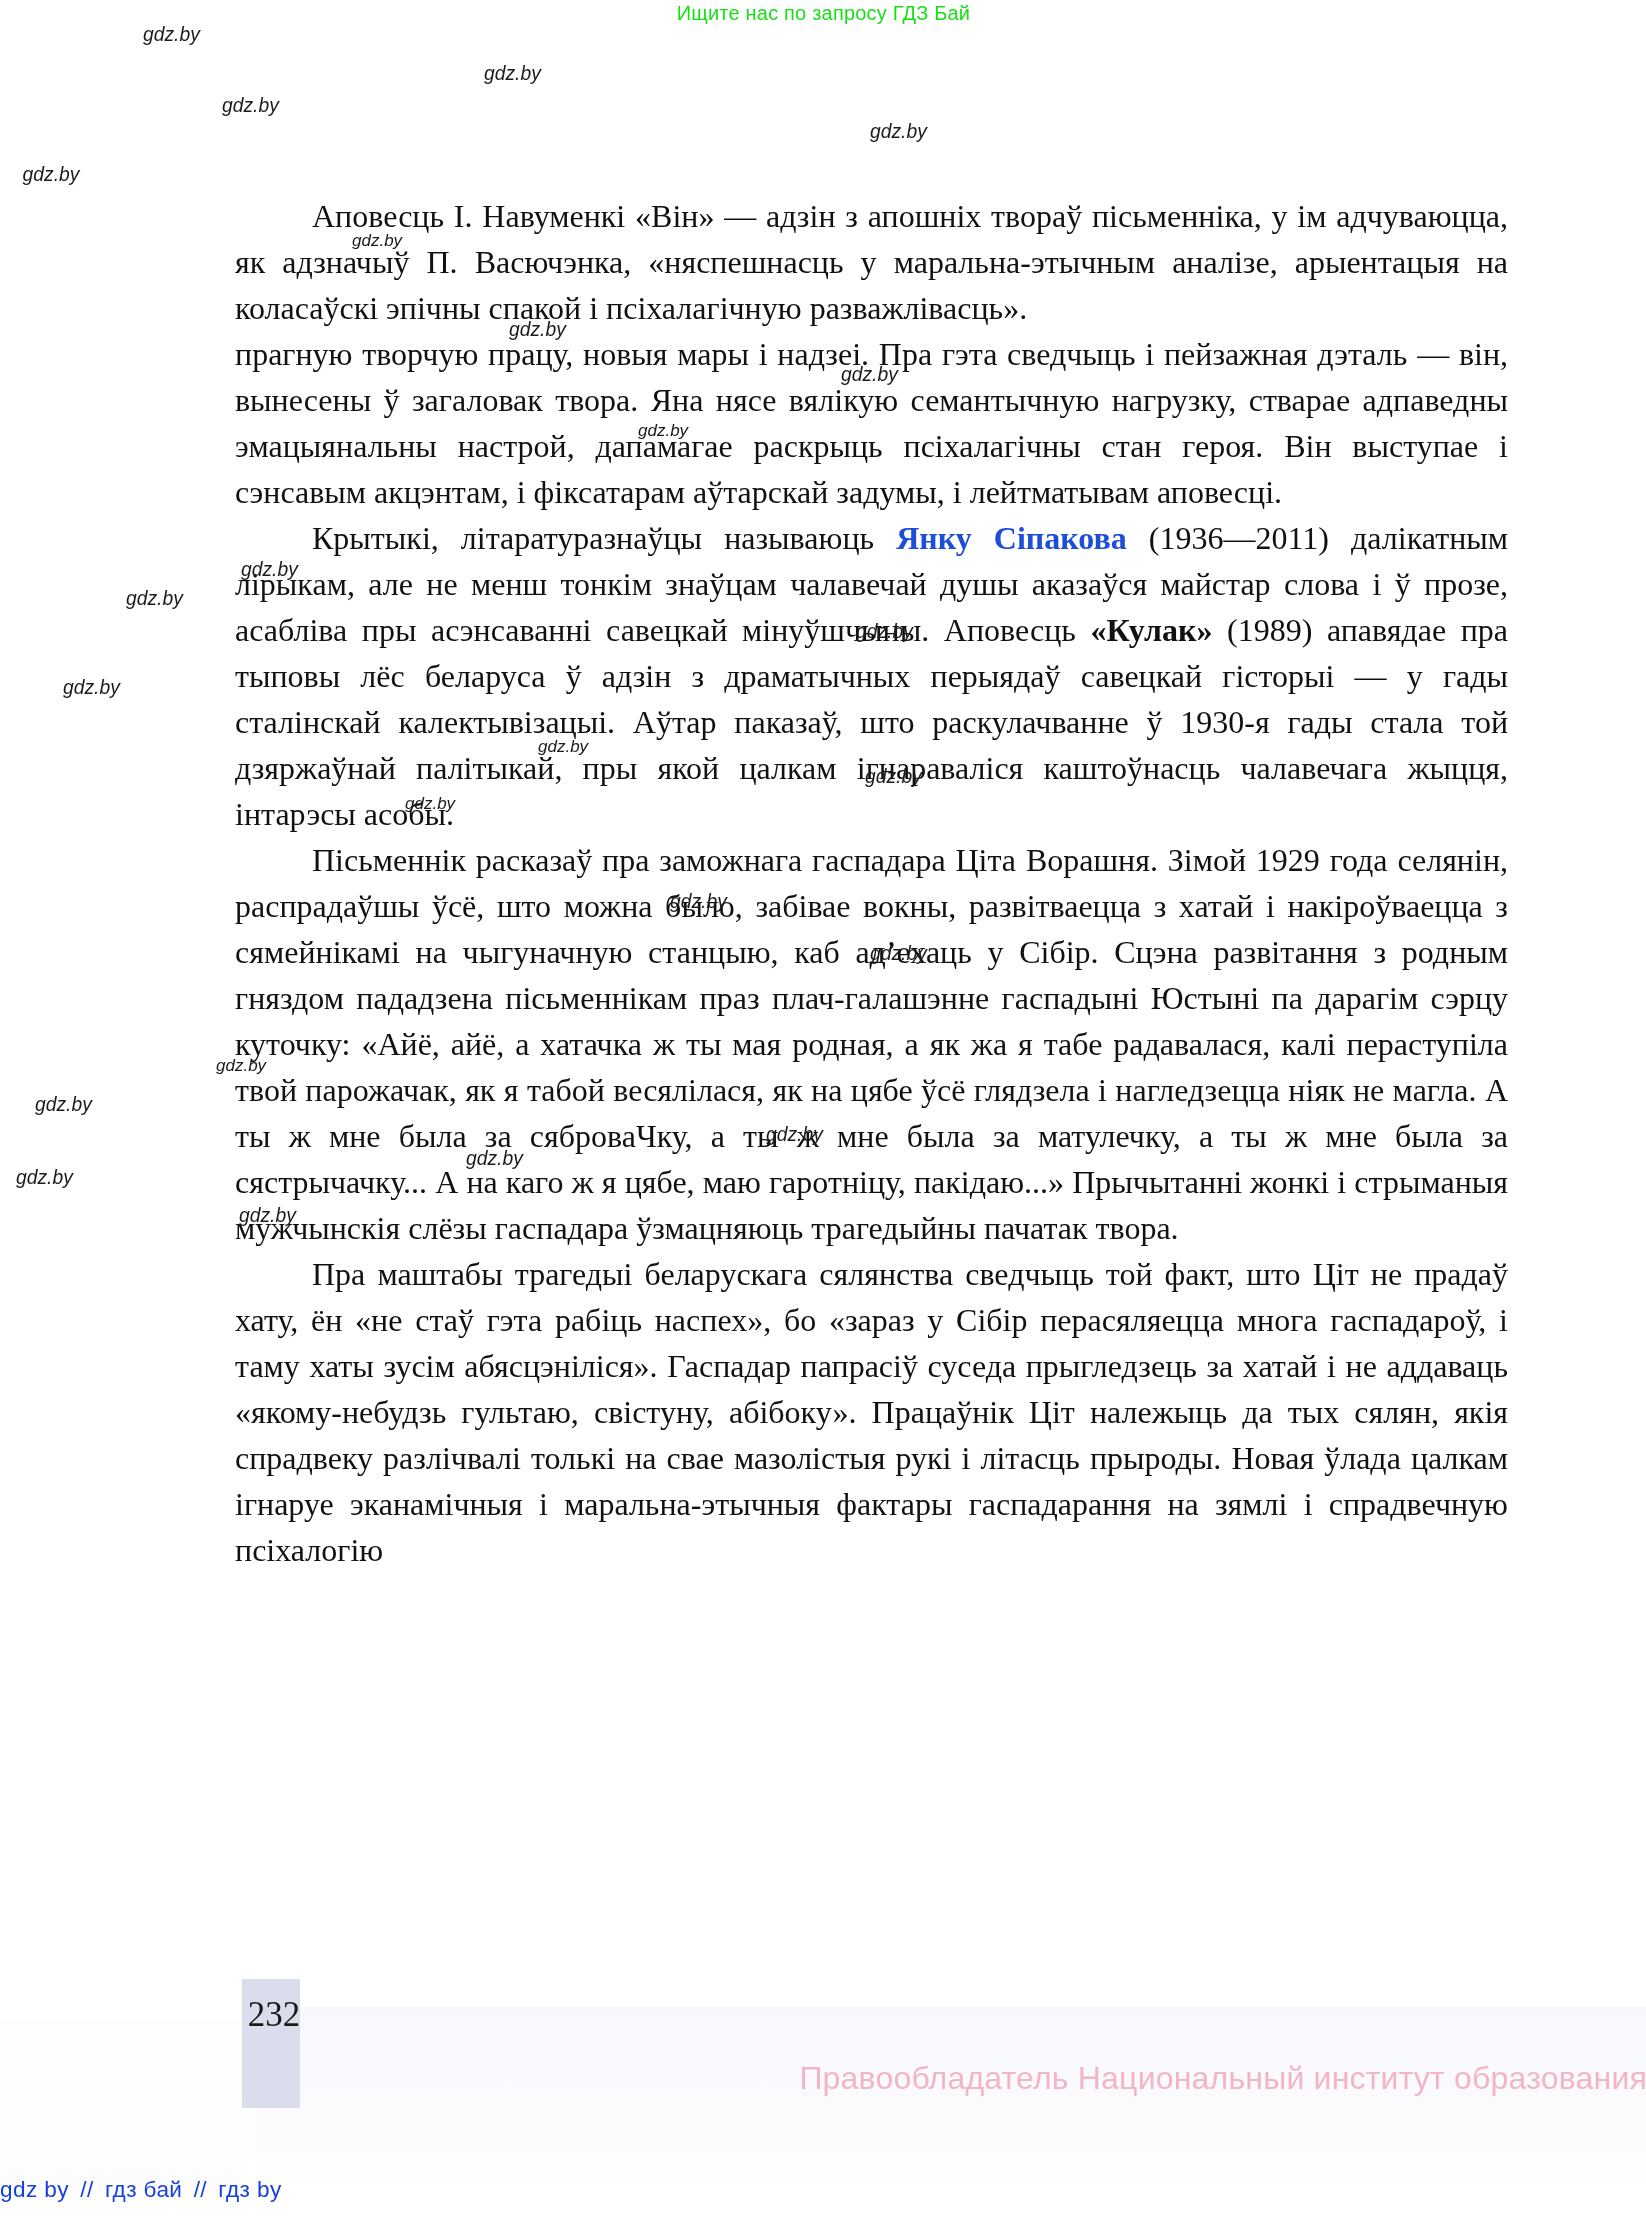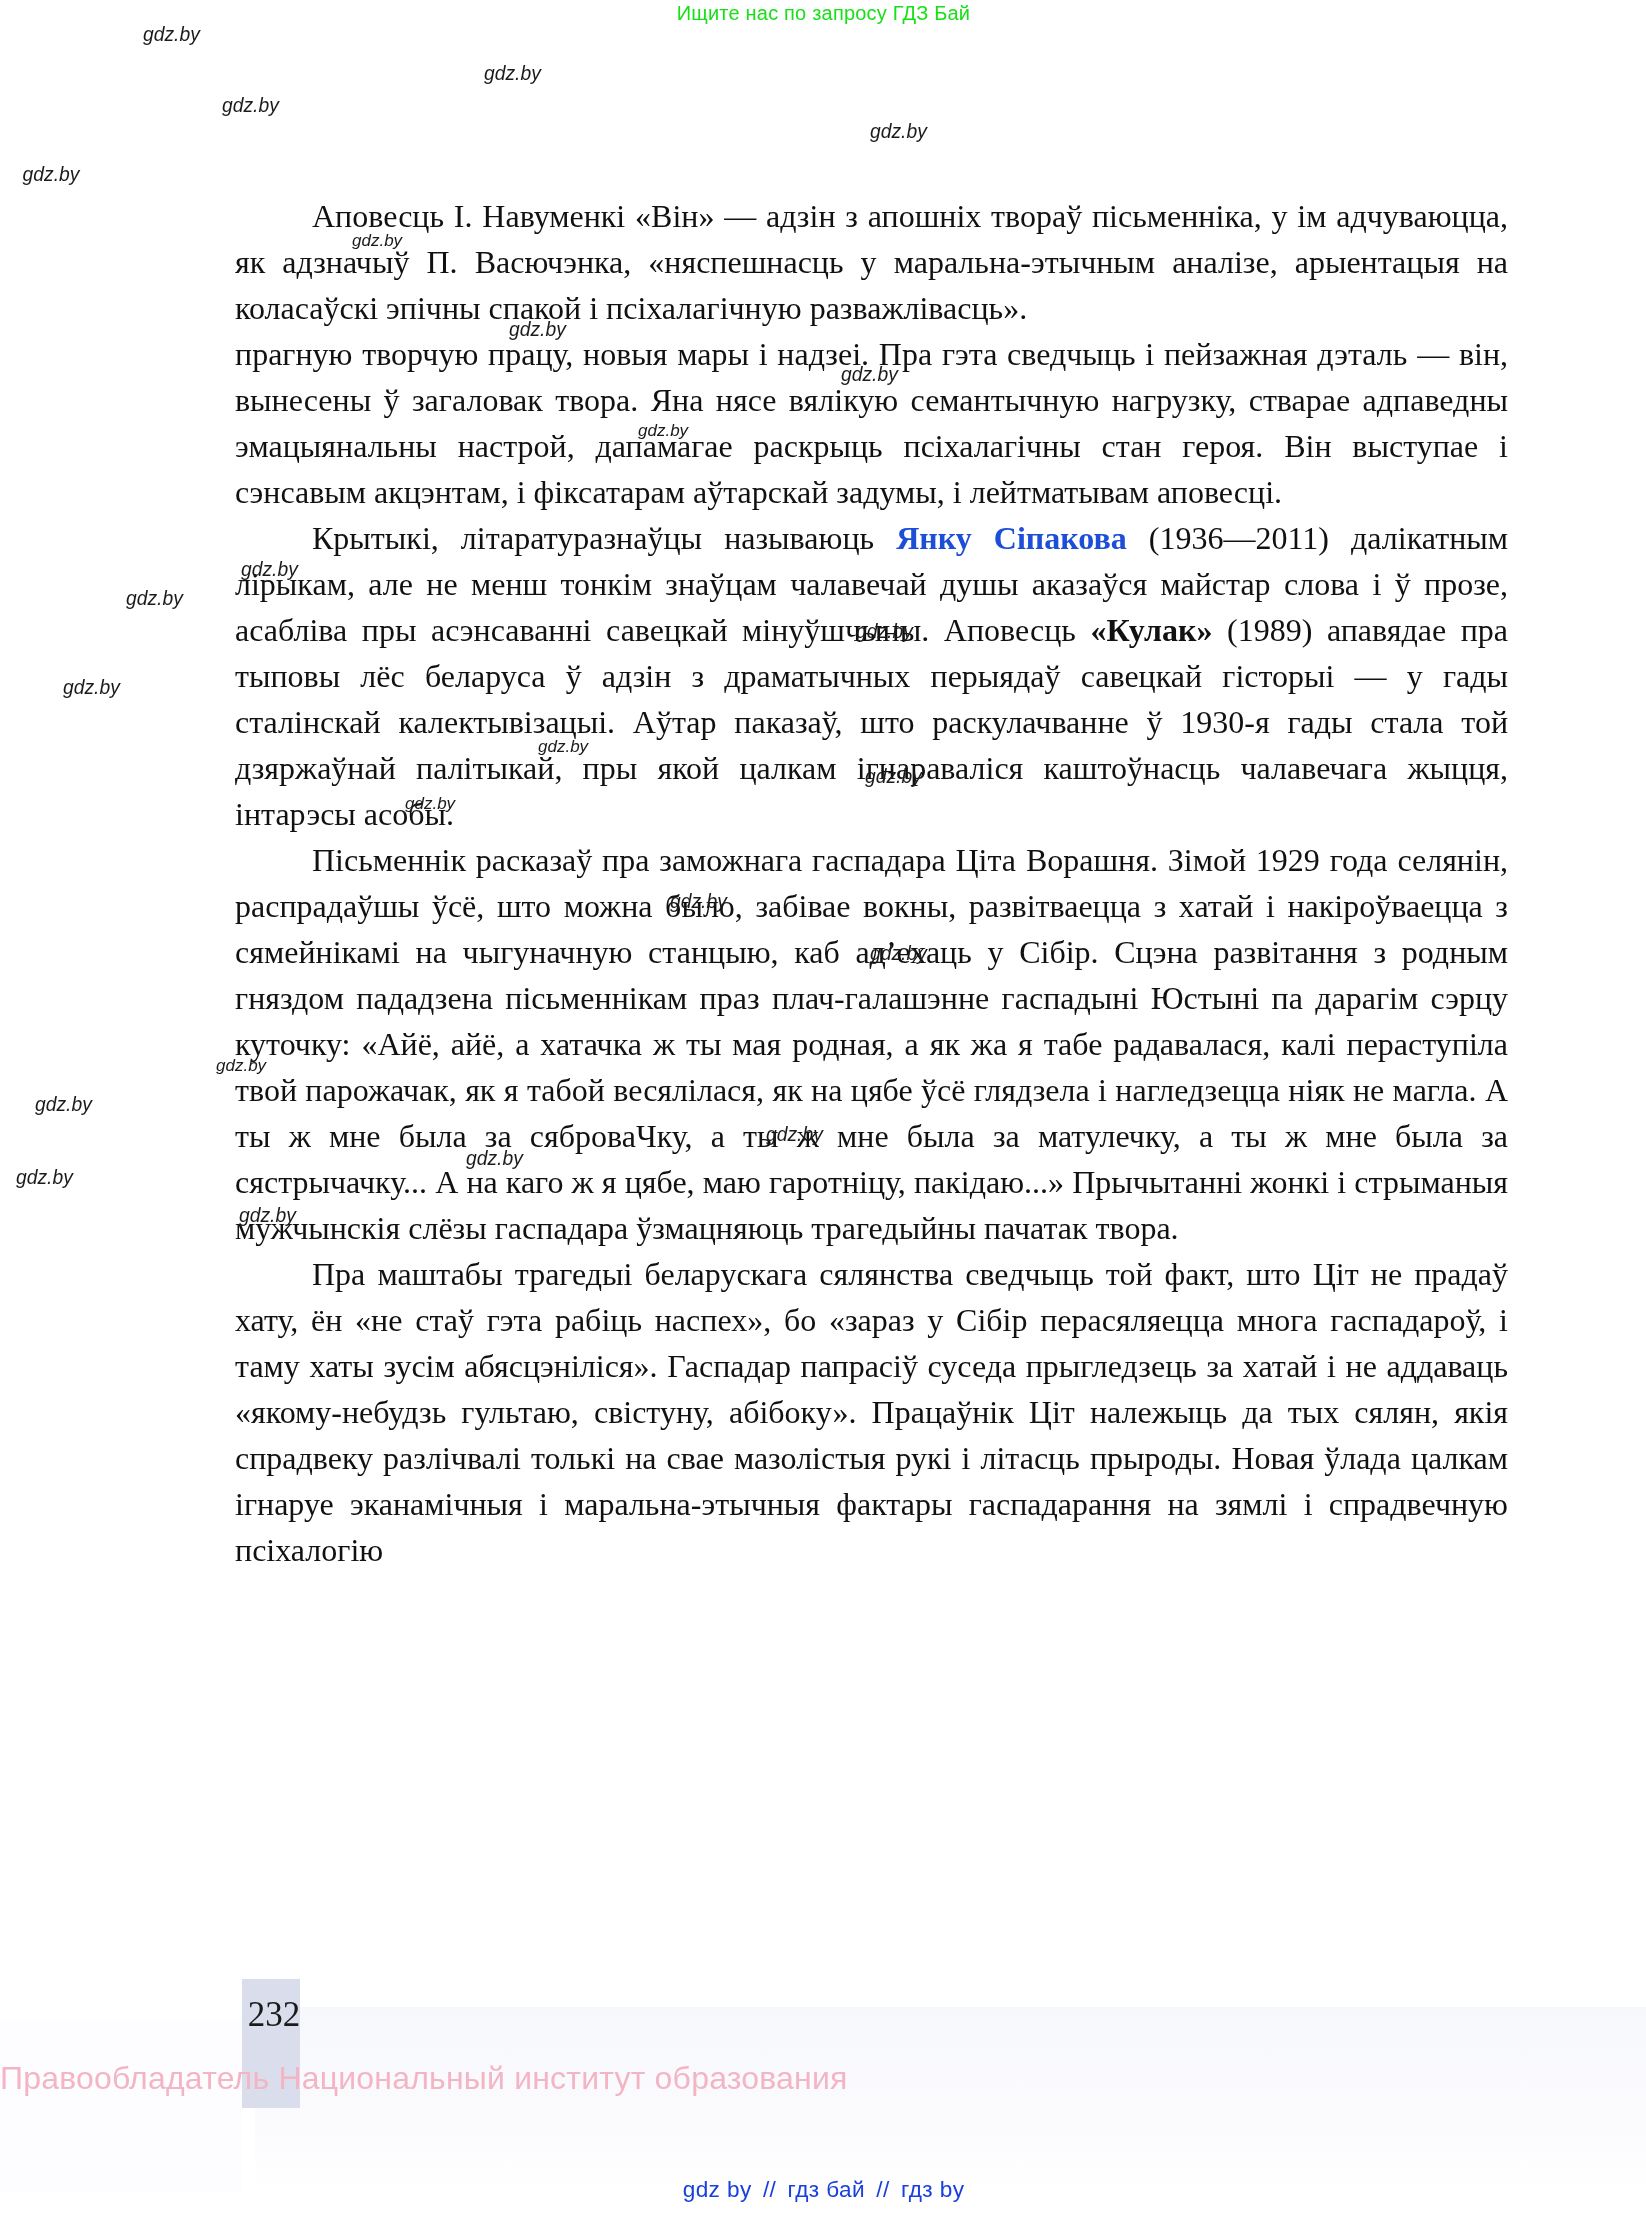--- a/index.html
+++ b/index.html
@@ -40,21 +40,21 @@
 
   
   .blue-footer {
     position: absolute;
     left: 0;
     bottom: 9.7px;
     width: 1647px;
     height: 32px;
     display: flex;
     align-items: center;
-    justify-content: center;
+    justify-content: flex-start;
     font-family: "Liberation Sans", "DejaVu Sans", sans-serif;
     font-size: 22.6px;
     color: #1840dd;
     letter-spacing: 0.4px;
     z-index: 40;
   }
   .blue-footer .sep { padding: 0 11.3px; }
 
   
   .text-body {
@@ -127,21 +127,21 @@
     background: #fdfdff;
     z-index: 2;
   }
 
   
   .rights-holder {
     position: absolute;
     left: 0;
     top: 2060px;
     width: 1647px;
-    text-align: left;
+    text-align: right;
     font-family: "Liberation Sans", "DejaVu Sans", sans-serif;
     font-size: 32px;
     color: #f3b5c4;
     letter-spacing: 0.2px;
     z-index: 8;
     white-space: nowrap;
   }
 
   
   .wm {

